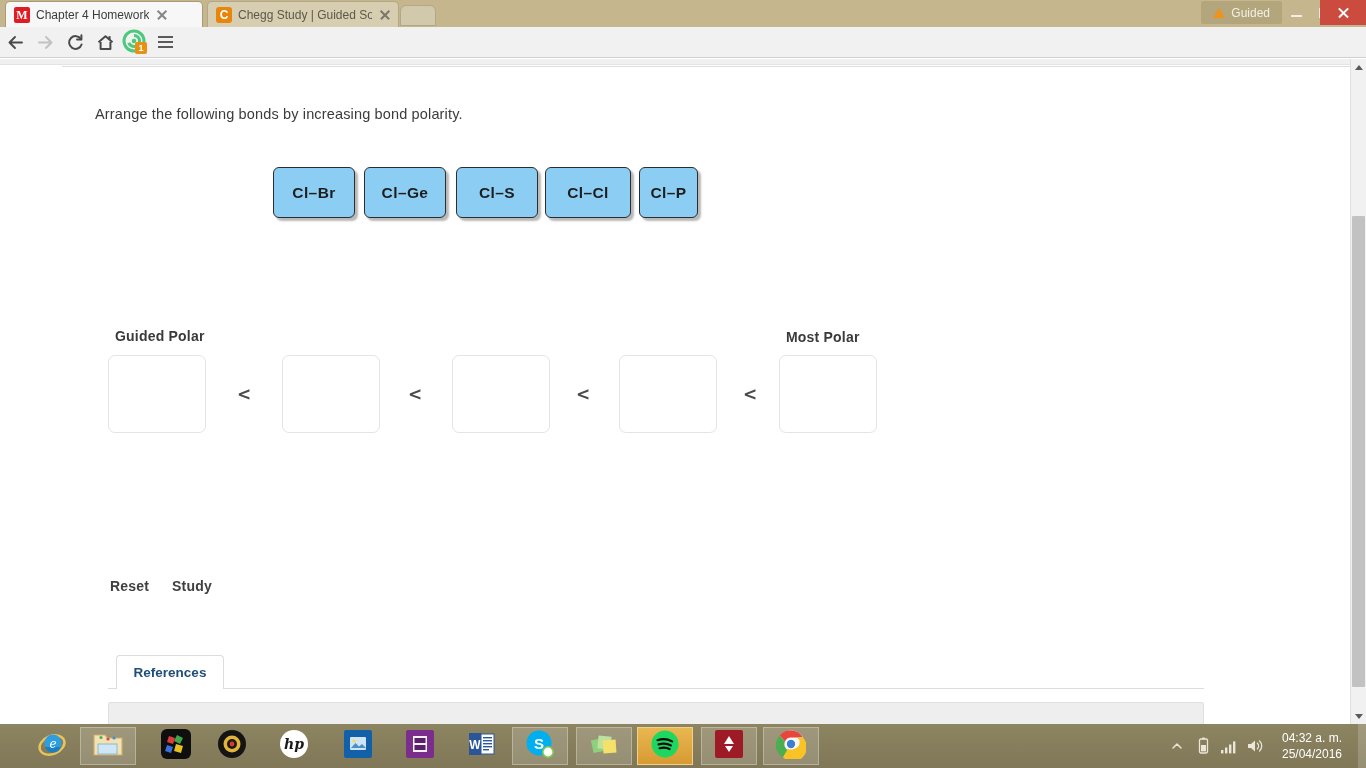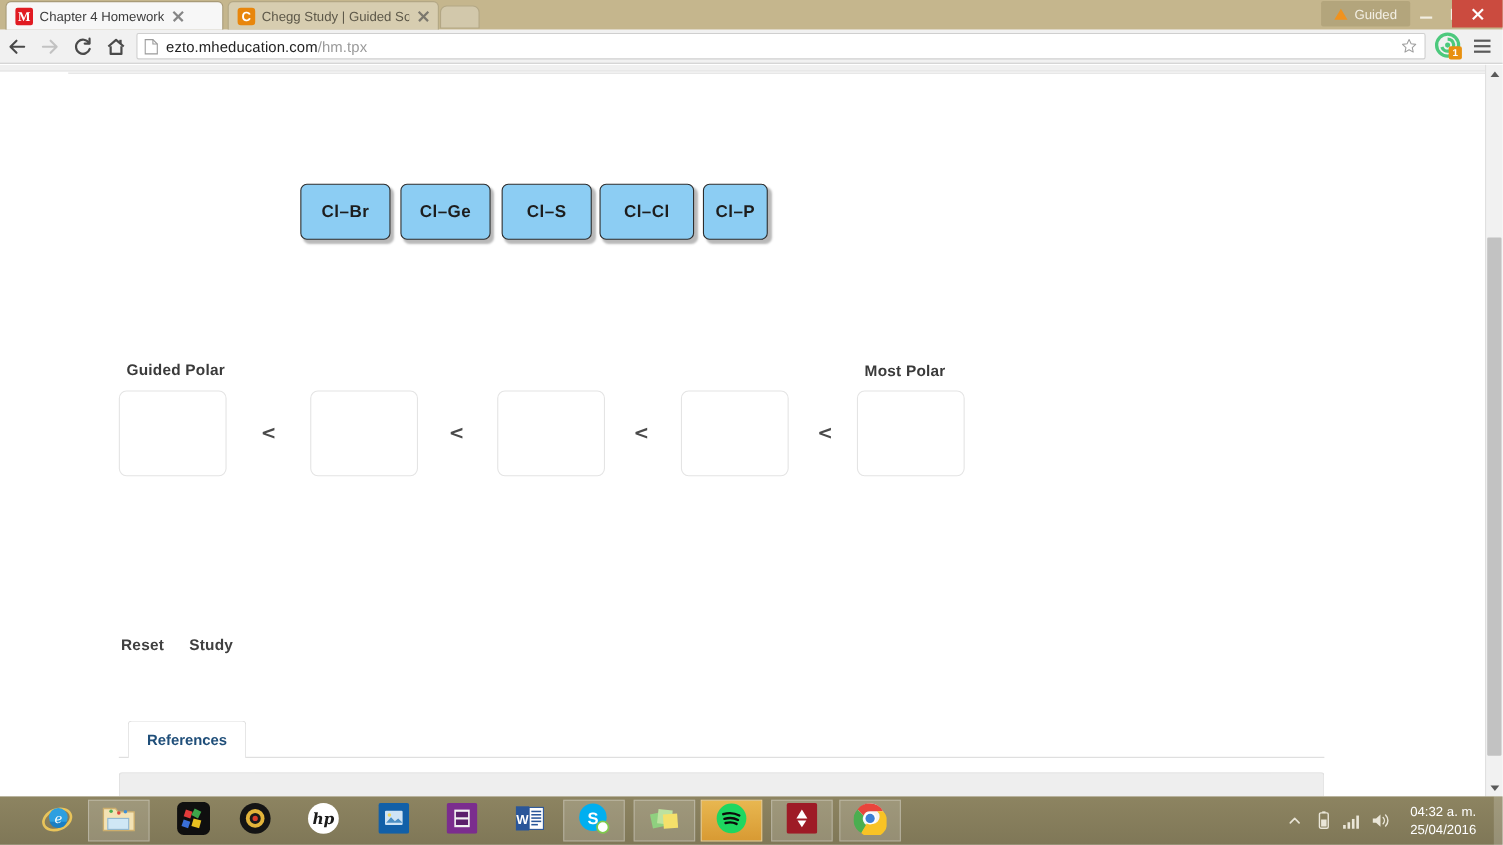--- a/index.html
+++ b/index.html
@@ -254,50 +254,41 @@
         </svg>
     </div>
     <div class="navbtn">
       <svg width="19" height="19" viewBox="0 0 19 19">
           <path d="M2.5 9.3L9.5 3.3L16.5 9.3" stroke="#4a4a4a" stroke-width="2" fill="none" stroke-linejoin="round"></path>
           <path d="M4.6 9.1V16h9.8V9.1" stroke="#4a4a4a" stroke-width="2" fill="none" stroke-linejoin="round"></path>
           <rect x="12.4" y="3.2" width="2.2" height="3.4" fill="#4a4a4a"></rect>
         </svg>
     </div>
 
-    <div class="omnibox">
-      <svg class="page-icon" viewBox="0 0 13 15">
-          <path d="M1 1h7l4 4v9H1z" fill="#fff" stroke="#9b9b9b" stroke-width="1"></path>
-          <path d="M8 1v4h4" fill="none" stroke="#9b9b9b" stroke-width="1"></path>
-        </svg>
-      <span class="url"><b>ezto.mheducation.com</b><span>/hm.tpx</span></span>
-      <svg class="star" viewBox="0 0 20 20">
-          <path d="M10 2.4l2.3 4.9 5.2.6-3.9 3.6 1.1 5.2L10 14.1l-4.7 2.6 1.1-5.2L2.5 7.9l5.2-.6z" fill="none" stroke="#9e9e9e" stroke-width="1.2" stroke-linejoin="round"></path>
-        </svg>
-    </div>
 
     <div class="ext-icon">
       <svg width="26" height="26" viewBox="0 0 26 26">
         <circle cx="12" cy="12" r="10" fill="none" stroke="#4cc97d" stroke-width="3"></circle>
         <path d="M12 6.5a5.5 5.5 0 1 1-5.2 7.2" fill="none" stroke="#4cc97d" stroke-width="3"></path>
         <circle cx="12" cy="12" r="2.3" fill="#4cc97d"></circle>
       </svg>
       <span class="ext-badge">1</span>
     </div>
     <div class="menu-btn">
       <span></span>
         <span></span>
         <span></span>
     </div>
   </div>
 
   <div class="viewport">
     <div class="clipped-top"></div>
     <div class="clipped-top2"></div>
 
+    <div class="prompt">Arrange the following bonds by increasing bond polarity.</div>
 
     <div id="tiles">
         <div class="tile" style="left: 273px; width: 82px; background: rgb(140, 205, 243);">Cl–Br</div>
         <div class="tile" style="left: 364px; width: 82px; background: rgb(140, 205, 243);">Cl–Ge</div>
         <div class="tile" style="left: 456px; width: 82px; background: rgb(140, 205, 243);">Cl–S</div>
         <div class="tile" style="left: 545px; width: 86px; background: rgb(140, 205, 243);">Cl–Cl</div>
         <div class="tile" style="left: 639px; width: 59px; background: rgb(140, 205, 243);">Cl–P</div>
       </div>
 
     <div class="rank-label" style="left:115px; top:269px;">Guided Polar</div>

